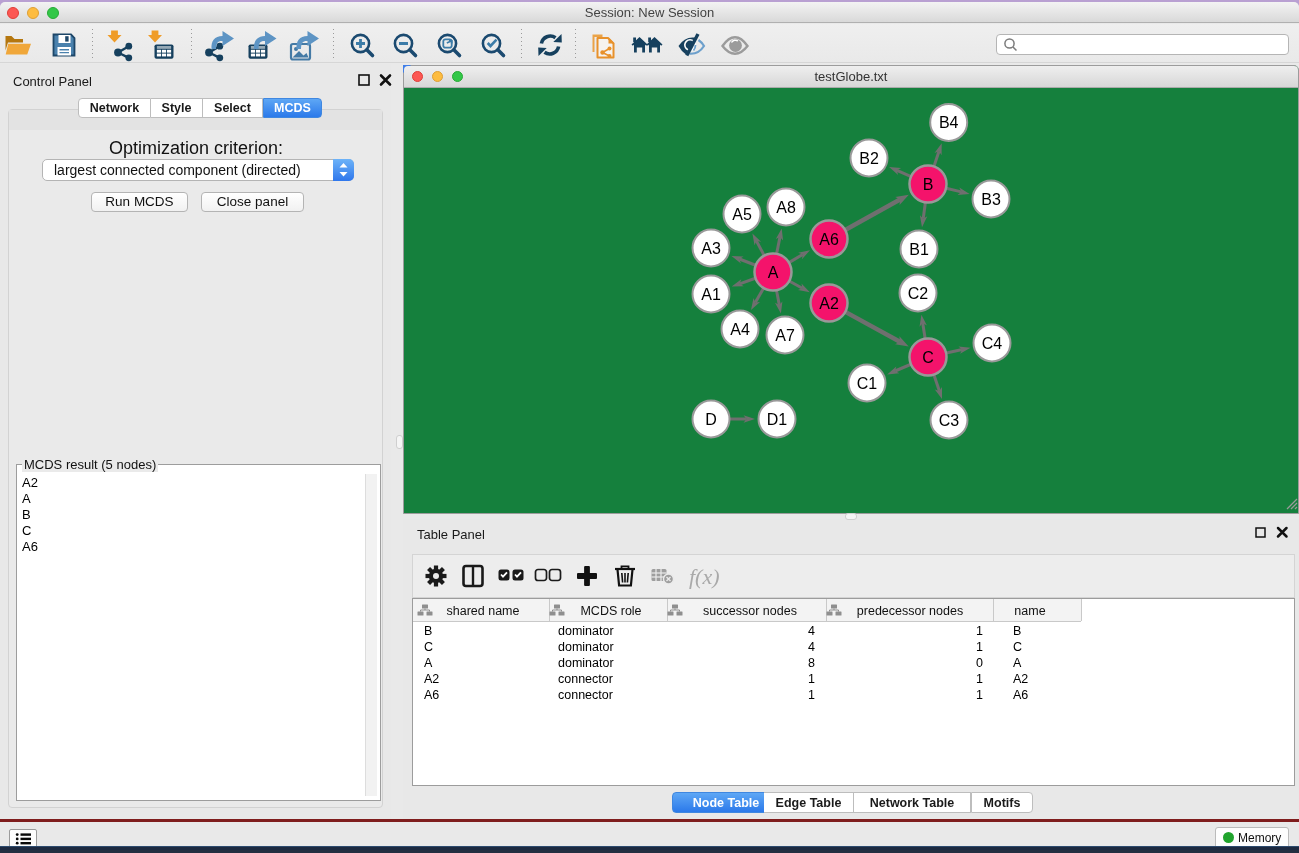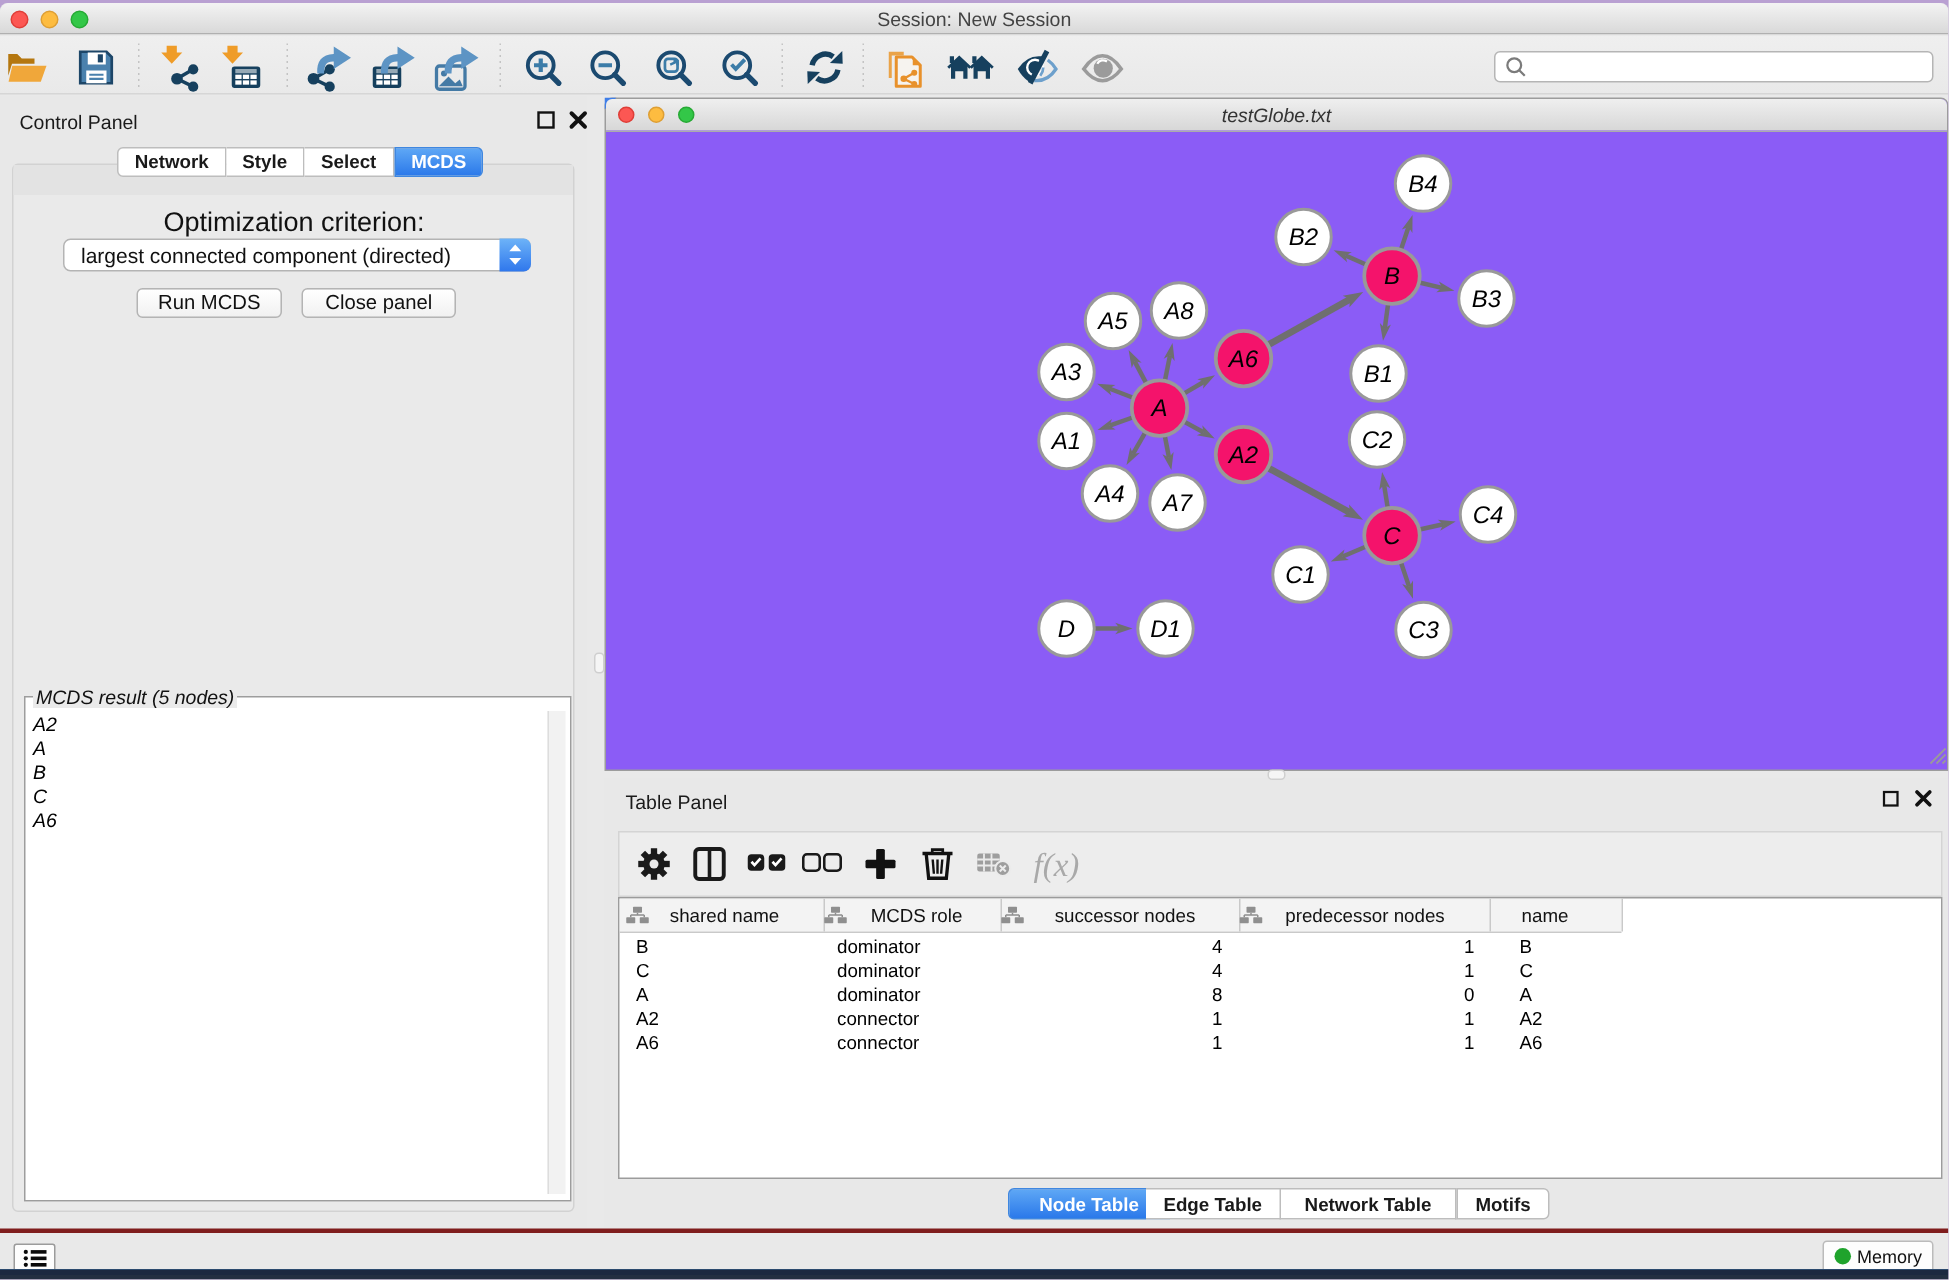--- a/index.html
+++ b/index.html
@@ -42,31 +42,31 @@
     border:1px solid #b4b4b4; border-radius:5px; font-size:14px; color:#111; line-height:20px;
     padding-left:11px; }
   #dropdown .dbtn { position:absolute; right:-1px; top:-1px; width:21px; height:22px;
     background:linear-gradient(#6db3f8,#2f77ec); border-radius:0 5px 5px 0; }
 
   .btn { position:absolute; height:20px; background:linear-gradient(#ffffff,#f1f1f1); border:1px solid #b4b4b4;
     border-radius:4px; font-size:13.5px; color:#111; text-align:center; line-height:18px; }
 
   
   #mcdsbox { position:absolute; left:16px; top:400px; width:365px; height:337px;
-    border:1px solid #9d9d9d; background:#fff;font-style:italic; }
+    border:1px solid #9d9d9d; background:#fff; }
   #mcdsbox .legend { position:absolute; left:5px; top:-8px; background:#eaeaea;
     font-size:13px; color:#111; padding:0 2px; }
   #mcdsbox .list { position:absolute; left:1px; top:10px; font-size:13px; color:#000; line-height:16px;
     padding-left:4px; }
   #mcdsbox .scroll { position:absolute; right:3px; top:9px; width:12px; height:322px;
     background:#f2f2f2; border-left:1px solid #ddd; }
 
   
   #netwin { position:absolute; left:403px; top:63px; width:896px; height:449px;
-    background:#8b5cf6; border:1px solid #9c9c9c; border-radius:5px 5px 0 0;font-style:italic; }
+    background:#15803d; border:1px solid #9c9c9c; border-radius:5px 5px 0 0; }
   #nettitle { position:absolute; left:0; top:0; width:100%; height:22px;
     background:linear-gradient(#efefef,#d7d7d7); border-bottom:1px solid #ababab;
     border-radius:4px 4px 0 0; }
   #nettitle .t-red { left:8px;  top:5px; width:11px; height:11px; background:#fc5753; border:1px solid #df3e38;}
   #nettitle .t-yel { left:28px; top:5px; width:11px; height:11px; background:#fdbc40; border:1px solid #de9f34;}
   #nettitle .t-grn { left:48px; top:5px; width:11px; height:11px; background:#33c748; border:1px solid #27aa35;}
   #nettitle .t-title { position:absolute; width:100%; text-align:center; top:3px; font-size:13px; color:#333; }
 
   
   #tpanel { position:absolute; left:403px; top:517px; width:896px; height:300px; background:#e8e8e8; }

